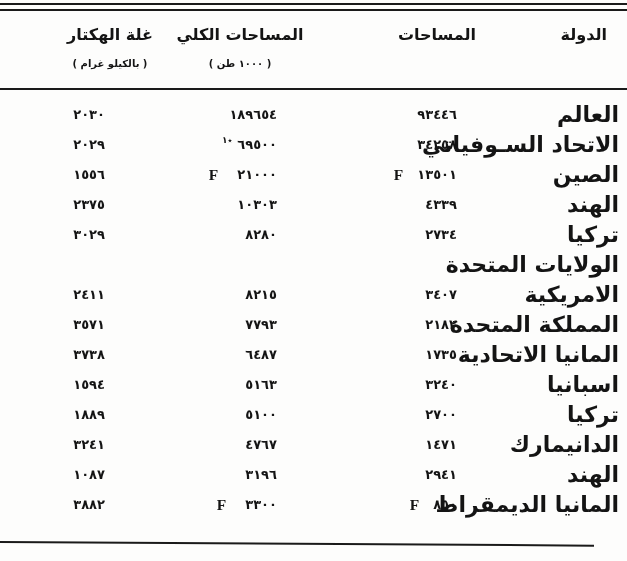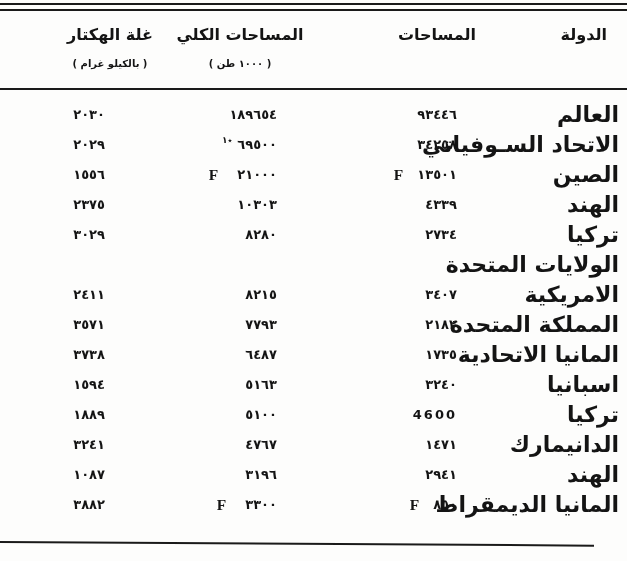--- a/index.html
+++ b/index.html
@@ -300,21 +300,21 @@
       <span class="value">١٥٩٤</span>
     </div>
   </div>
 
   <div class="row">
     <div class="cell country">
       <span>تركيا</span>
     </div>
     <div class="cell num">
       <span class="flag"></span>
-      <span class="value">4600</span>
+      <span class="value">٢٧٠٠</span>
     </div>
     <div class="cell num">
       <span class="flag"></span>
       <span class="note"></span>
       <span class="value">٥١٠٠</span>
     </div>
     <div class="cell num">
       <span class="value">١٨٨٩</span>
     </div>
   </div>

